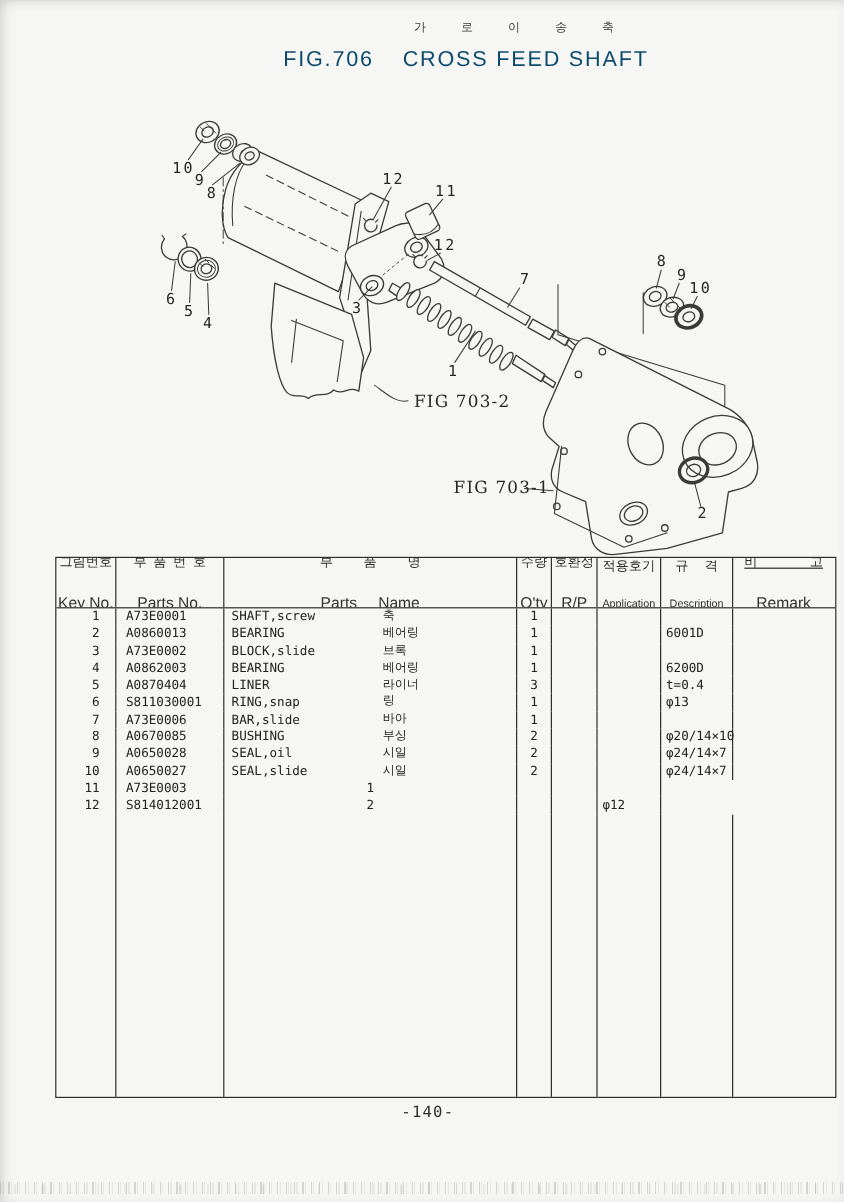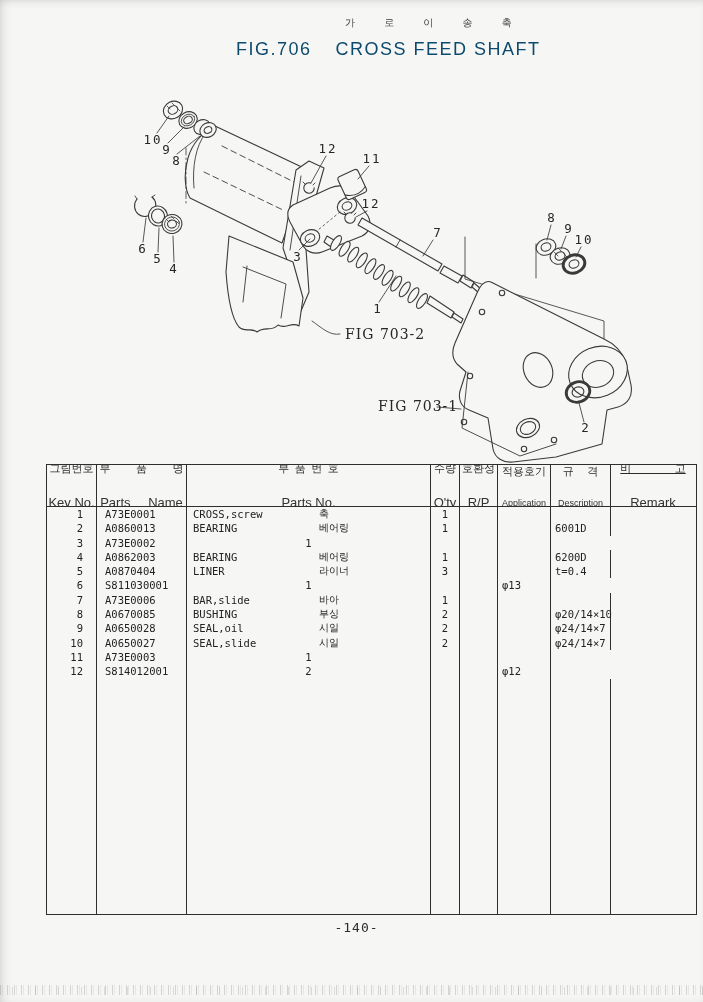--- a/index.html
+++ b/index.html
@@ -241,28 +241,28 @@
       </g>
   </svg>
 
   <div class="parts-table">
     <div class="thead">
       <div class="th">
         <div class="ko">그림번호</div>
         <div class="en">Key No.</div>
       </div>
       <div class="th">
+        <div class="ko ws2">부 품 번 호</div>
+        <div class="en">Parts No.</div>
+      </div>
+      <div class="th">
         <div class="ko ws22">부 품 명</div>
         <div class="en ws14">Parts Name</div>
       </div>
       <div class="th">
-        <div class="ko ws2">부 품 번 호</div>
-        <div class="en">Parts No.</div>
-      </div>
-      <div class="th">
         <div class="ko">수량</div>
         <div class="en">Q'ty</div>
       </div>
       <div class="th">
         <div class="ko">호환성</div>
         <div class="en">R/P</div>
       </div>
       <div class="th">
         <div class="ko">적용호기</div>
         <div class="en small">Application</div>
@@ -273,40 +273,41 @@
       </div>
       <div class="th">
         <div class="ko ws40">비 고</div>
         <div class="en">Remark</div>
       </div>
     </div>
     <div class="tbody" id="tbody">
         <div class="tr">
           <div class="td c-key">1</div>
           <div class="td c-part">A73E0001</div>
-          <div class="td c-name"><span class="en">CROSS,screw</span><span class="ko">축</span></div>
+          <div class="td c-name"><span class="en">SHAFT,screw</span><span class="ko">축</span></div>
           <div class="td c-qty">1</div>
           <div class="td c-rp"></div>
           <div class="td c-app"></div>
           <div class="td c-desc"></div>
           <div class="td c-rem"></div>
         </div>
         <div class="tr">
           <div class="td c-key">2</div>
           <div class="td c-part">A0860013</div>
           <div class="td c-name"><span class="en">BEARING</span><span class="ko">베어링</span></div>
           <div class="td c-qty">1</div>
           <div class="td c-rp"></div>
           <div class="td c-app"></div>
           <div class="td c-desc">6001D</div>
           <div class="td c-rem"></div>
         </div>
         <div class="tr">
           <div class="td c-key">3</div>
           <div class="td c-part">A73E0002</div>
+          <div class="td c-name"><span class="en">BLOCK,slide</span><span class="ko">브록</span></div>
           <div class="td c-qty">1</div>
           <div class="td c-rp"></div>
           <div class="td c-app"></div>
           <div class="td c-desc"></div>
           <div class="td c-rem"></div>
         </div>
         <div class="tr">
           <div class="td c-key">4</div>
           <div class="td c-part">A0862003</div>
           <div class="td c-name"><span class="en">BEARING</span><span class="ko">베어링</span></div>
@@ -322,20 +323,21 @@
           <div class="td c-name"><span class="en">LINER</span><span class="ko">라이너</span></div>
           <div class="td c-qty">3</div>
           <div class="td c-rp"></div>
           <div class="td c-app"></div>
           <div class="td c-desc">t=0.4</div>
           <div class="td c-rem"></div>
         </div>
         <div class="tr">
           <div class="td c-key">6</div>
           <div class="td c-part">S811030001</div>
+          <div class="td c-name"><span class="en">RING,snap</span><span class="ko">링</span></div>
           <div class="td c-qty">1</div>
           <div class="td c-rp"></div>
           <div class="td c-app"></div>
           <div class="td c-desc">φ13</div>
           <div class="td c-rem"></div>
         </div>
         <div class="tr">
           <div class="td c-key">7</div>
           <div class="td c-part">A73E0006</div>
           <div class="td c-name"><span class="en">BAR,slide</span><span class="ko">바아</span></div>

